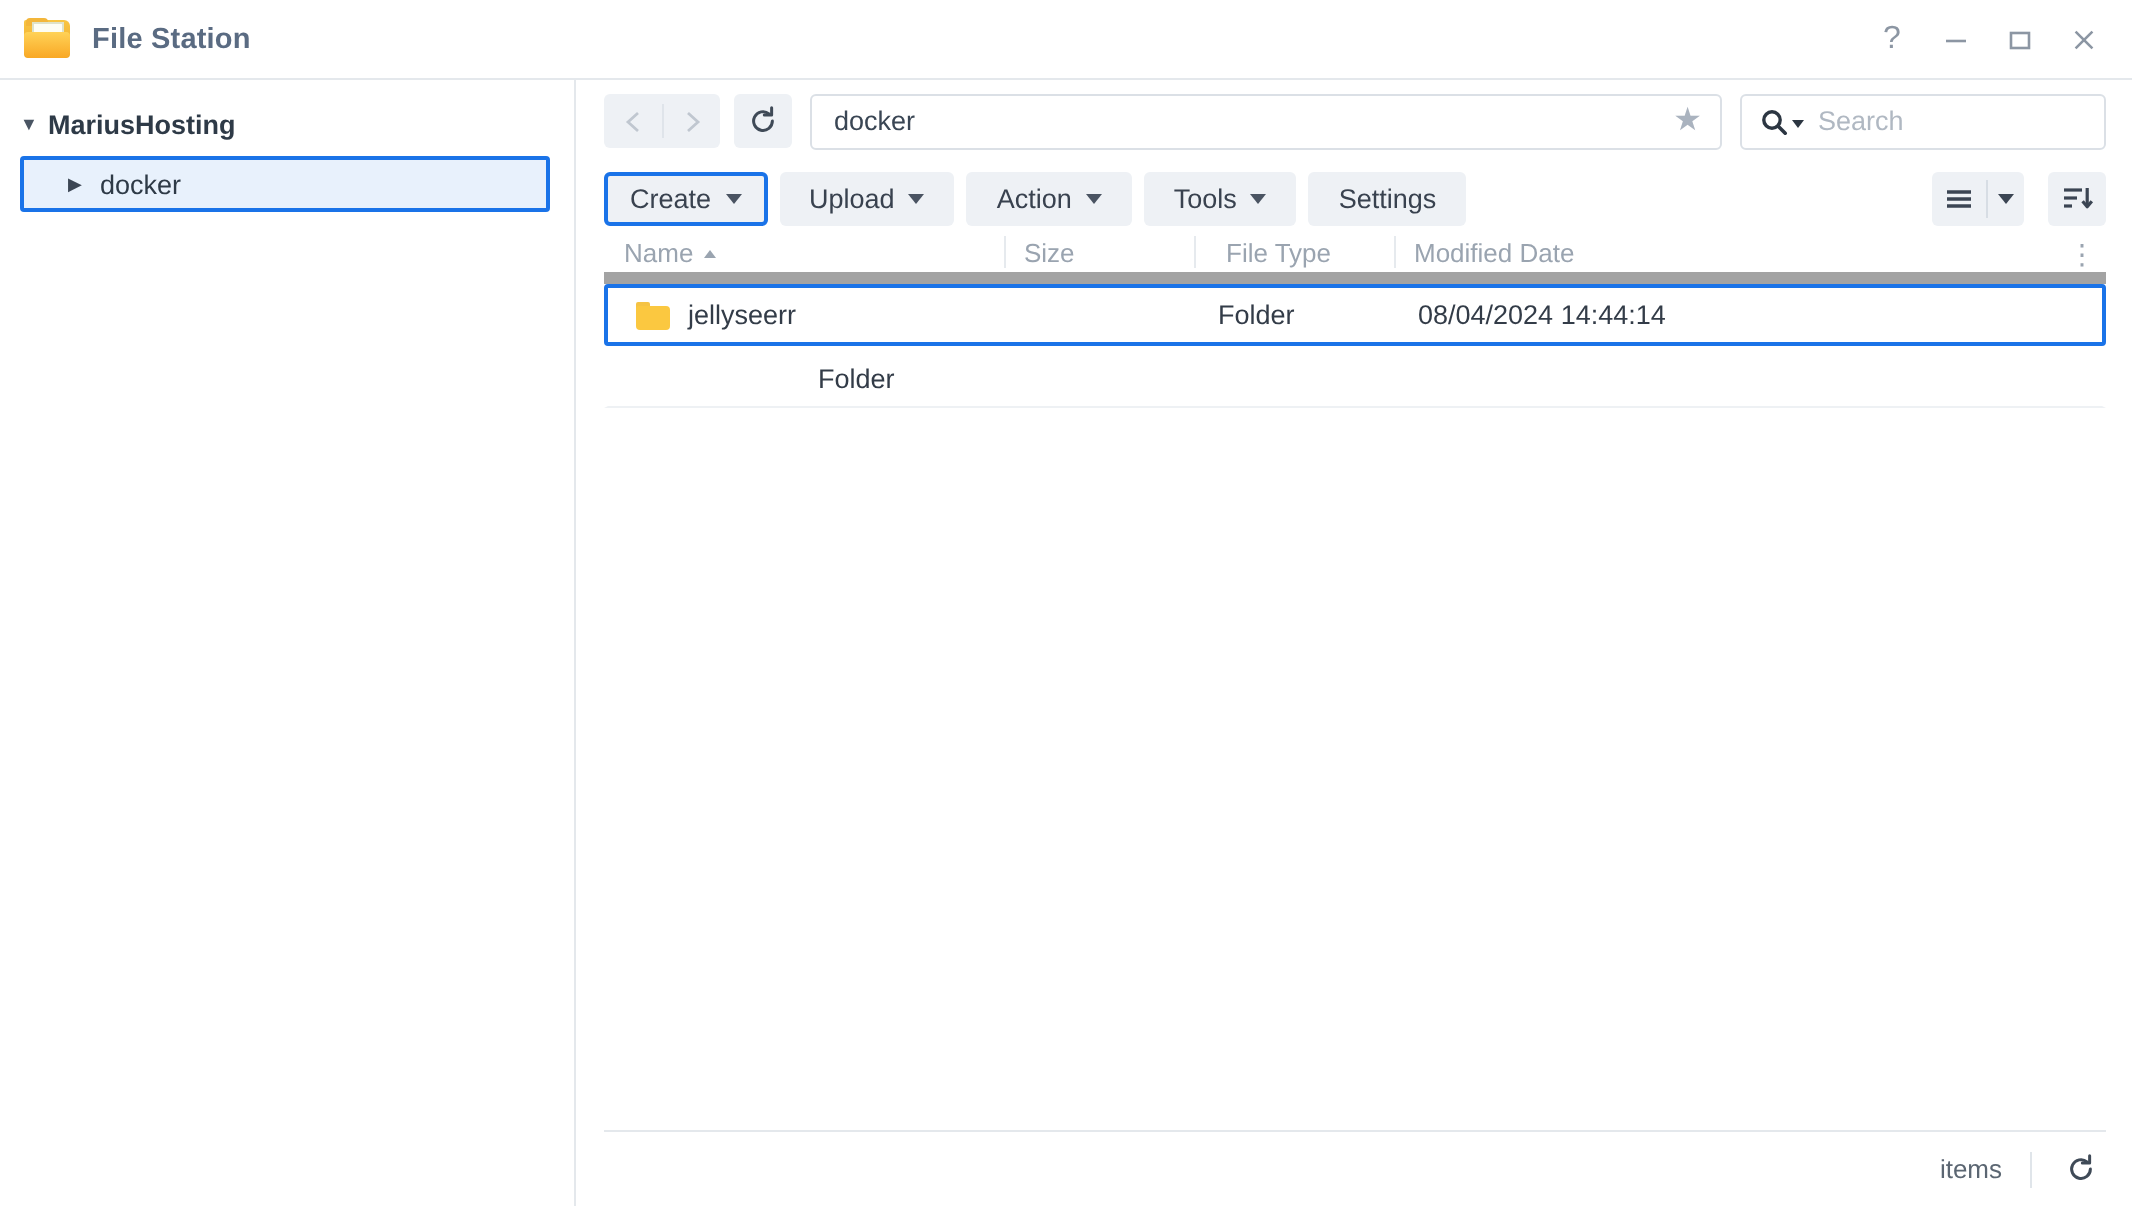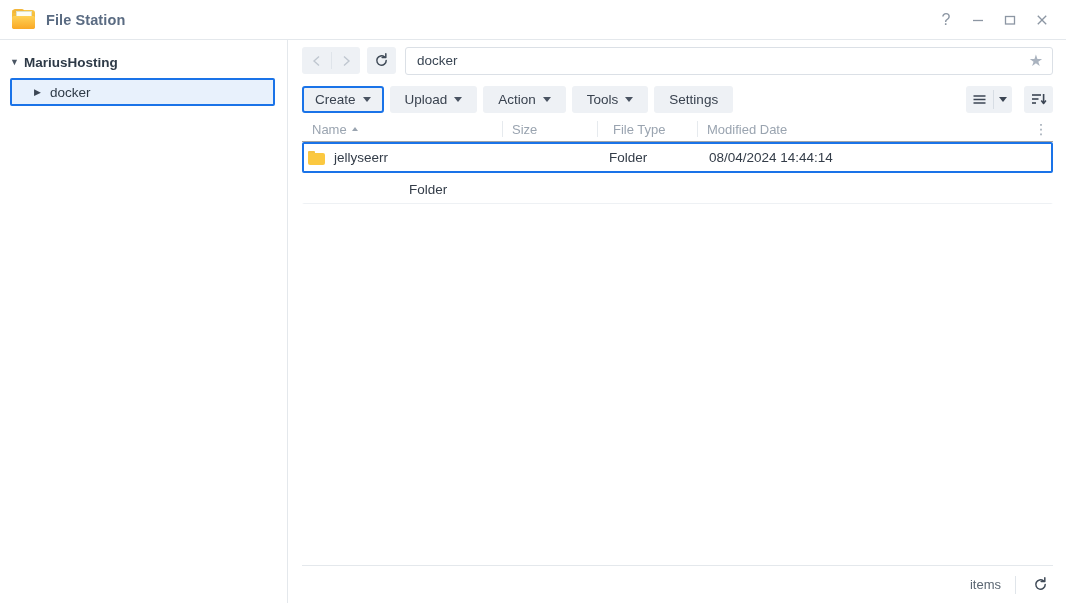--- a/index.html
+++ b/index.html
@@ -354,21 +354,21 @@
     display: flex;
     flex-direction: column;
     min-height: 0;
     padding: 0 13px 0 14px;
   }
   .headrow {
     height: 25px;
     min-height: 25px;
     display: flex;
     align-items: center;
-    border-bottom: 1px solid #a3a3a3;
+    border-bottom: 6px solid #a3a3a3;
     position: relative;
   }
   .hcell {
     font-size: 13px;
     color: #9aa4b0;
     padding-left: 10px;
     display: flex;
     align-items: center;
     height: 25px;
     position: relative;
@@ -426,21 +426,21 @@
   .fcell {
     font-size: 13.5px;
     color: #333c48;
     padding-left: 10px;
     display: flex;
     align-items: center;
     white-space: nowrap;
     overflow: hidden;
   }
   .fcell.col-name { padding-left: 8px; }
-  .frow.selected .fcell.col-name { padding-left: 4px; }
+  .frow.selected .fcell.col-name { padding-left: 14px; }
 
   .folder-ico {
     width: 17px;
     height: 14px;
     position: relative;
     flex: 0 0 auto;
     margin-right: 9px;
   }
   .folder-ico .tab {
     position: absolute;
@@ -559,20 +559,30 @@
             <path d="M13 8 A5 5 0 1 1 11.2 4.2" fill="none" stroke="currentColor" stroke-width="1.6" stroke-linecap="round"></path>
             <polyline points="12.6,0.9 12.6,4.8 8.7,4.8" fill="none" stroke="currentColor" stroke-width="1.6" stroke-linejoin="round" stroke-linecap="round"></polyline>
           </svg>
         </div>
 
         <div class="pathbox">
           <span class="path-text">docker</span>
           <span class="star-icon">★</span>
         </div>
 
+        <div class="searchbox">
+          <span class="mag">
+            <svg width="14" height="14" viewBox="0 0 14 14">
+                <circle cx="6" cy="6" r="4.1" fill="none" stroke="currentColor" stroke-width="1.7"></circle>
+                <line x1="9.1" y1="9.1" x2="12.6" y2="12.6" stroke="currentColor" stroke-width="1.8" stroke-linecap="round"></line>
+              </svg>
+          </span>
+          <span class="mini-caret"></span>
+          <input class="search-ph" type="text" placeholder="Search" style="">
+        </div>
       </div>
 
       <div class="toolbar">
         <div class="tb-btn focused">
           <span>Create</span>
           <span class="dd-caret"></span>
         </div>
         <div class="tb-btn">
           <span>Upload</span>
           <span class="dd-caret"></span>

